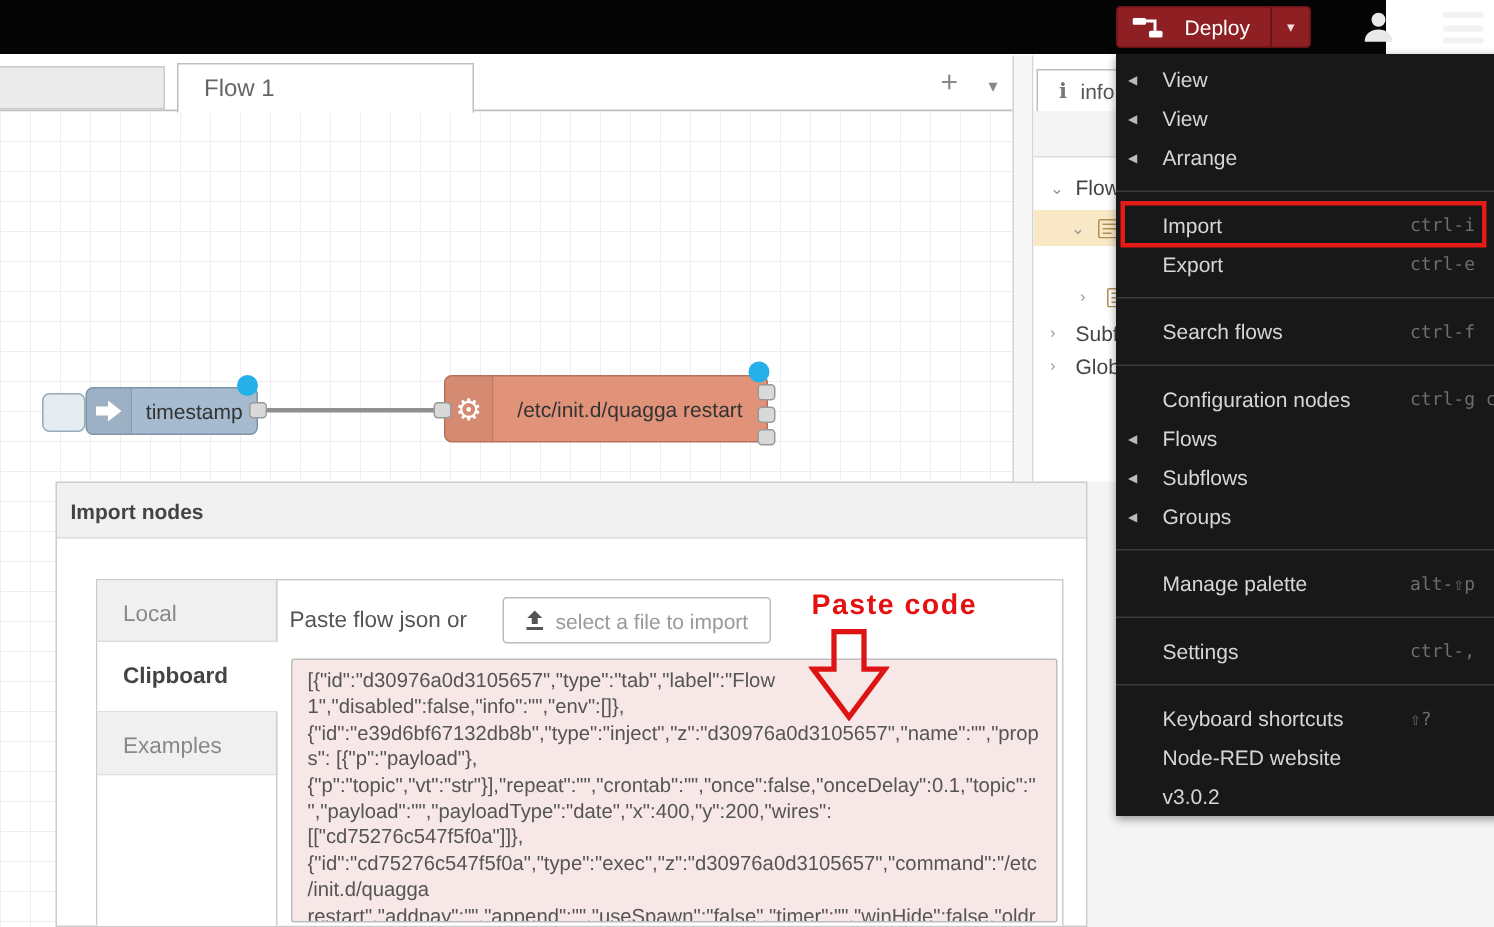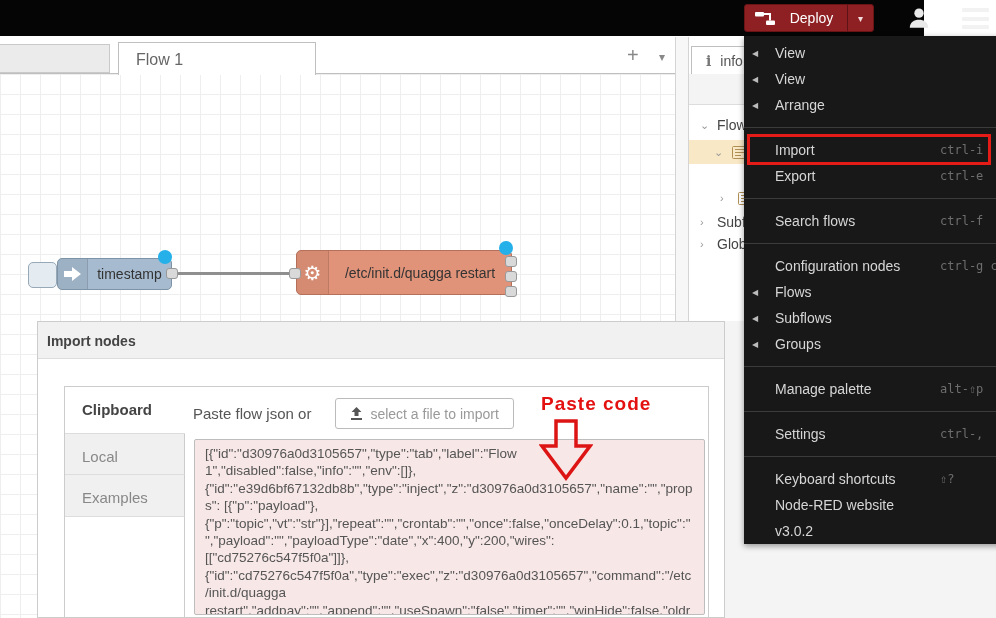--- a/index.html
+++ b/index.html
@@ -154,22 +154,22 @@
   <div class="port" style="left:505px;top:271px;"></div>
   <div class="port" style="left:505px;top:286px;"></div>
   <div class="blue-dot" style="left:499px;top:241px;"></div>
 
   <div class="backdrop"></div>
 
   <div class="dialog">
     <div class="dlg-header">Import nodes</div>
     <div class="inner-box">
       <div class="tstrip">
+        <div class="trow" style="height:41px;">Local</div>
         <div class="trow active" style="height:47px;">Clipboard</div>
-        <div class="trow" style="height:41px;">Local</div>
         <div class="trow" style="height:42px;">Examples</div>
         <div class="tfill"></div>
       </div>
       <div class="dcontent">
         <div class="paste-row">
           <span class="paste-lb">Paste flow json or</span>
           <button class="file-btn">
             <svg width="13" height="13" viewBox="0 0 13 13">
               <polygon points="6.5,0 11.5,5 8.5,5 8.5,9 4.5,9 4.5,5 1.5,5" fill="#555"></polygon>
               <rect x="1" y="11" width="11" height="2" fill="#555"></rect>

